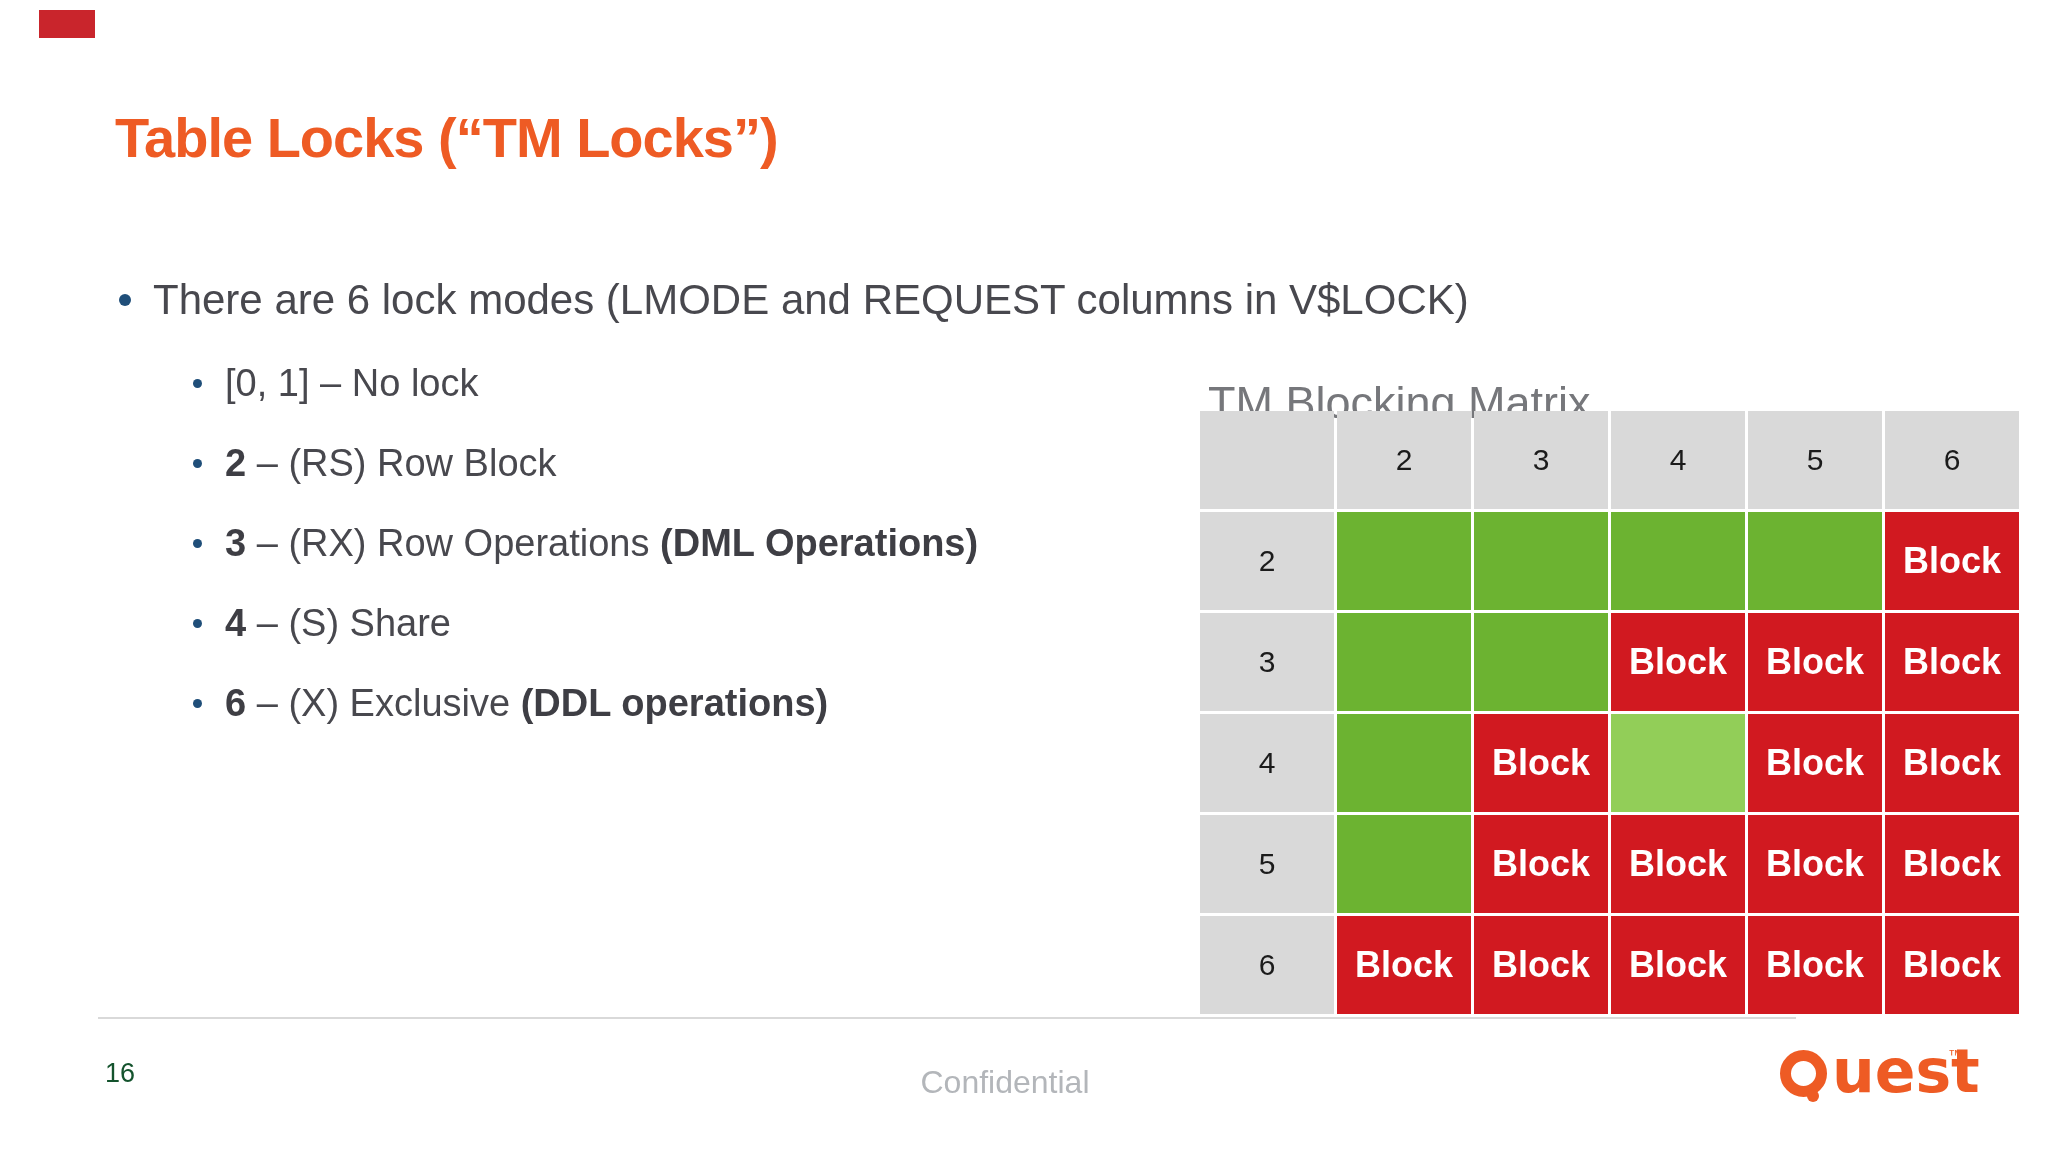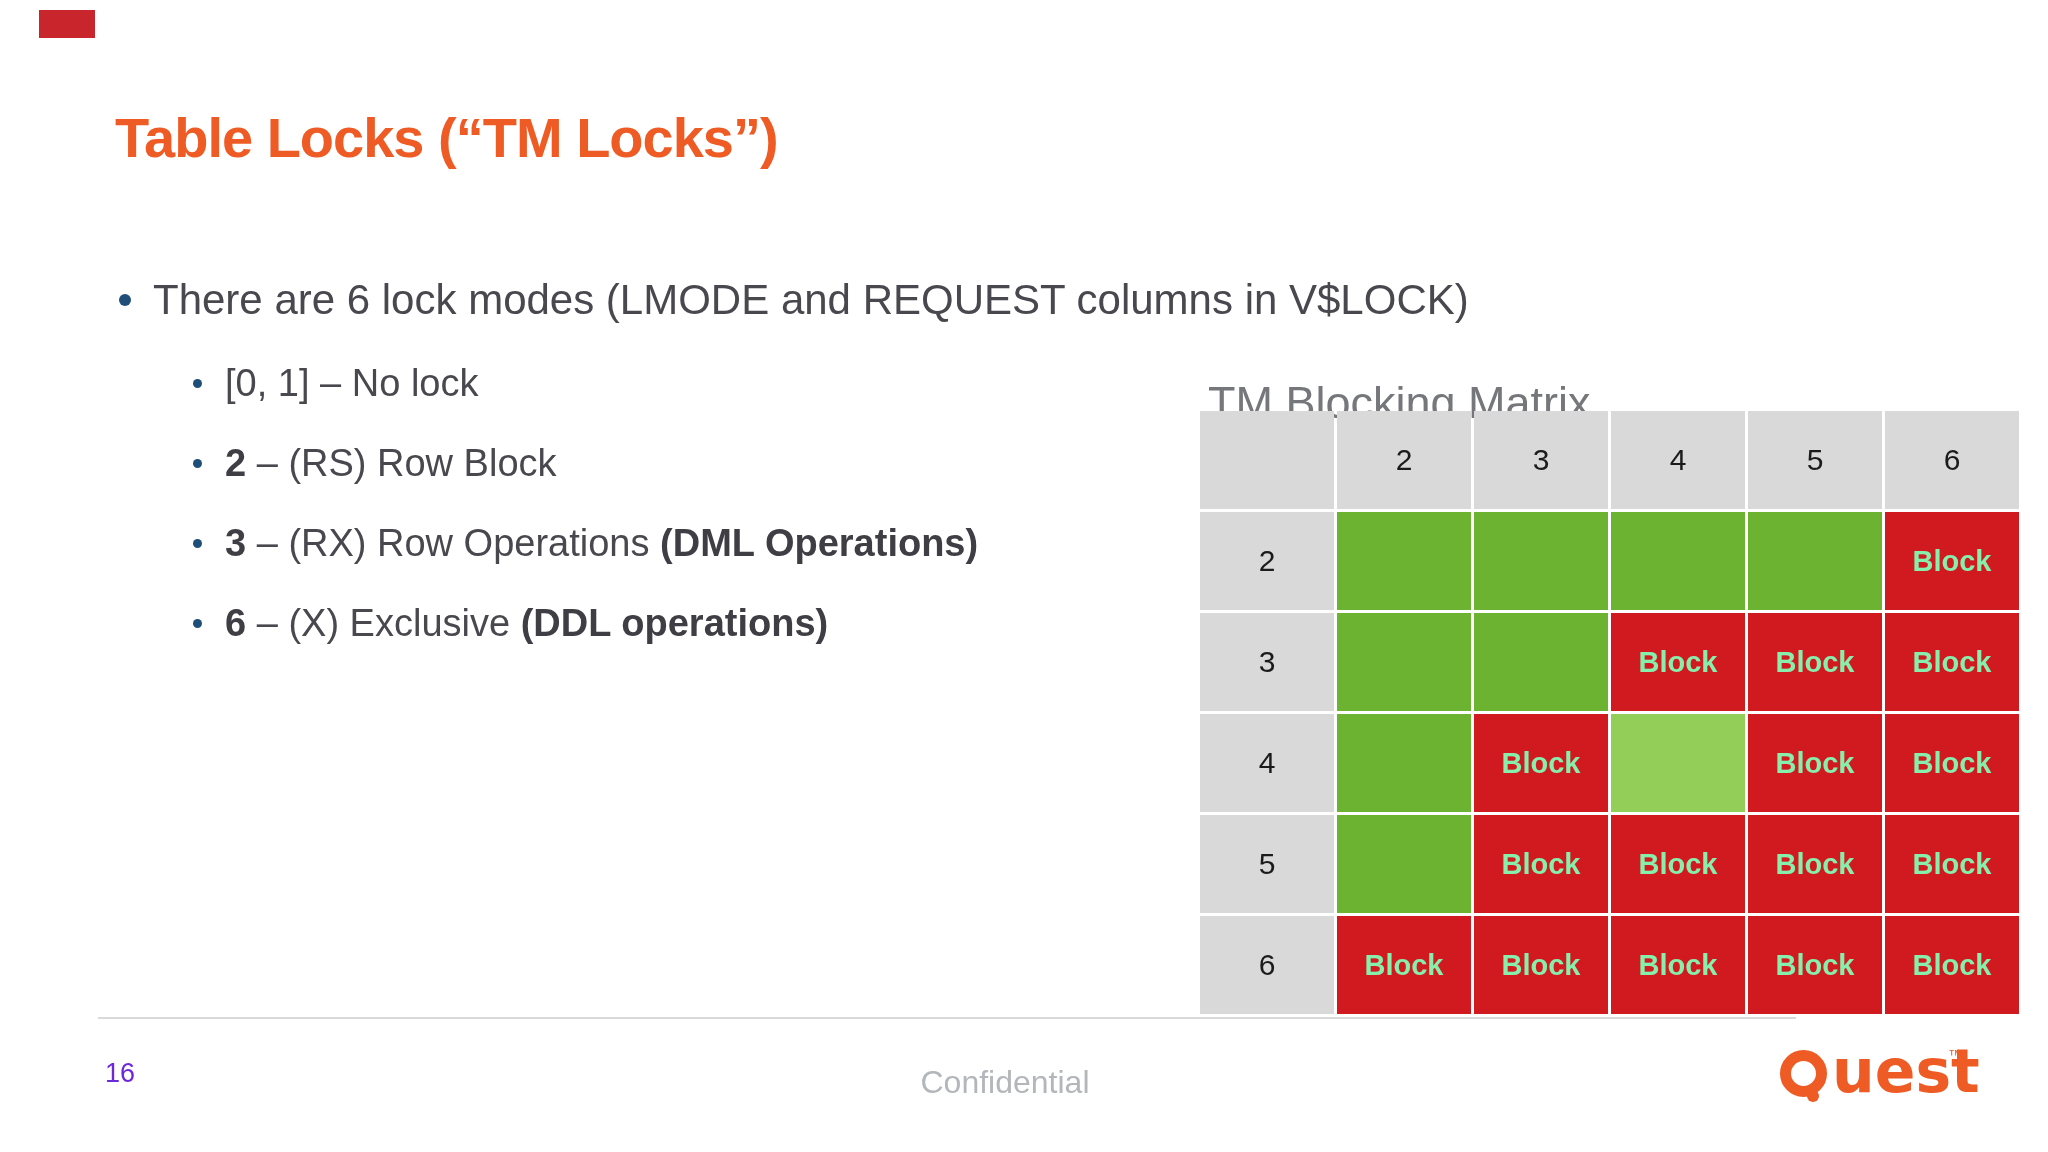--- a/index.html
+++ b/index.html
@@ -28,25 +28,25 @@
   .sub-text .b { font-weight:bold; color:#3E3E44; }
 
   
   .matrix-title { left:1208px; top:377px; font-size:45px; color:#76777B; }
   .matrix-grid { left:1200px; top:411px; display:grid;
                  grid-template-columns:repeat(6,134px); grid-template-rows:repeat(6,98px); gap:3px; }
   .cell { display:flex; align-items:center; justify-content:center; }
   .cell.h { background:var(--header-bg,#D9D9D9); color:#1B1B1B; font-size:30px; }
   .cell.ok { background:var(--ok,#6CB331); }
   .cell.okl { background:var(--ok-light,#92CE58); }
-  .cell.block { background:var(--block,#D11920); color:#86efac; font-weight:bold; font-size:29px; }
+  .cell.block { background:var(--block,#D11920); color:#ffffff; font-weight:bold; font-size:36px; }
 
   
   .divider { left:98px; top:1017px; width:1698px; height:2px; background:#D9D9D9; }
-  .page-number { left:105px; top:1058px; font-size:27px; color:#6d28d9; }
+  .page-number { left:105px; top:1058px; font-size:27px; color:#14532d; }
   .confidential { left:880px; top:1064px; width:250px; text-align:center; font-size:32px; color:#B3B6BA; }
 
   
   .logo { left:1780px; top:1040px; width:200px; height:70px; color:var(--accent,#EE5B24); }
   .q-ring { position:absolute; left:0; top:10px; width:47px; height:47px;
             border:11px solid var(--accent,#EE5B24); border-radius:50%; }
   .q-dot  { position:absolute; left:27px; top:50px; width:12px; height:12px;
             border-radius:50%; background:var(--accent,#EE5B24); }
   .logo-tail { position:absolute; left:52px; top:-4px; font-size:60px; font-weight:bold;
                font-family:"DejaVu Sans","Liberation Sans",sans-serif; letter-spacing:0px; }
@@ -69,20 +69,24 @@
       <span class="dot sub-dot"></span>
       <span class="sub-text"><span>[0, 1] – No lock</span></span>
     </div>
     <div class="sub-item">
       <span class="dot sub-dot"></span>
       <span class="sub-text"><span class="b">2</span><span> – (RS) Row Block</span></span>
     </div>
     <div class="sub-item">
       <span class="dot sub-dot"></span>
       <span class="sub-text"><span class="b">3</span><span> – (RX) Row Operations </span><span class="b">(DML Operations)</span></span>
+    </div>
+    <div class="sub-item">
+      <span class="dot sub-dot"></span>
+      <span class="sub-text"><span class="b">4</span><span> – (S) Share</span></span>
     </div>
     <div class="sub-item">
       <span class="dot sub-dot"></span>
       <span class="sub-text"><span class="b">6</span><span> – (X) Exclusive </span><span class="b">(DDL operations)</span></span>
     </div>
   </div>
 
 <div class="abs matrix-title">TM Blocking Matrix</div>
 <div class="abs matrix-grid">
     <div class="cell h"></div>

